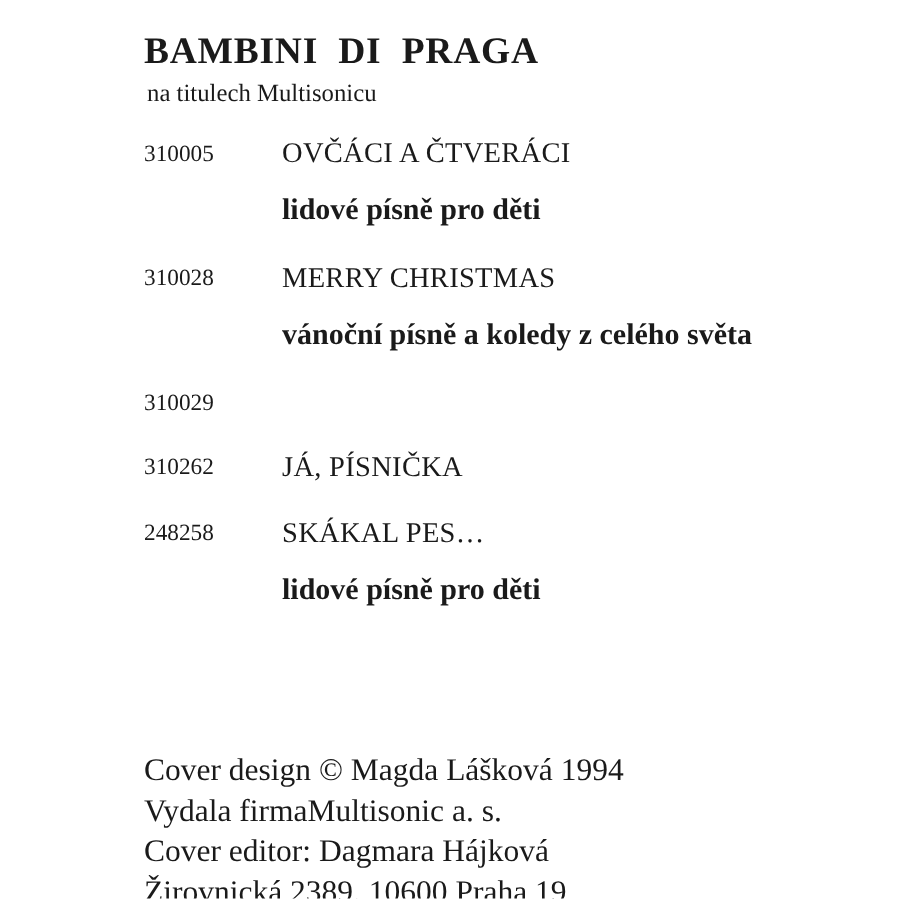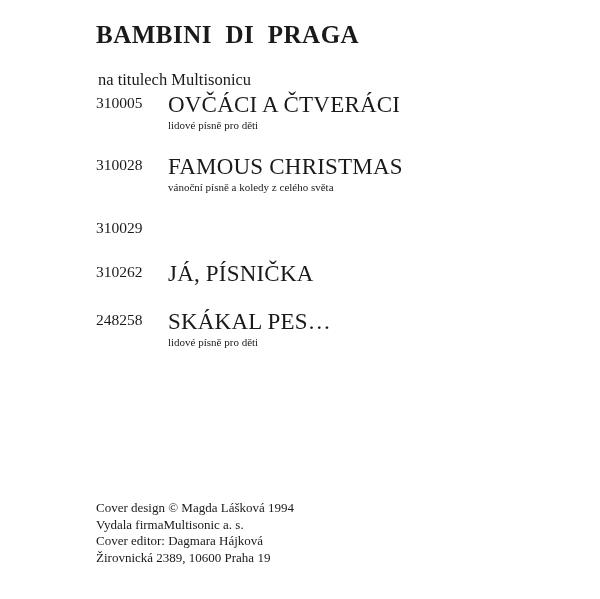--- a/index.html
+++ b/index.html
@@ -32,64 +32,66 @@
     font-weight: bold;
     font-size: 25px;
     letter-spacing: 0.5px;
     line-height: 1.05;
     margin: 0;
     white-space: pre;
   }
   .subtitle {
     font-size: 16.5px;
     line-height: 1.2;
-    margin: 22px 0 0 2px;
+    margin: 4px 0 0 2px;
   }
   .listing {
     position: absolute;
     left: 96px;
     top: 92px;
     width: 470px;
   }
   .entry {
     display: flex;
     align-items: flex-start;
     margin-bottom: 22.5px;
+    gap: 20px;
   }
   .entry .code {
     width: 72px;
     flex: 0 0 72px;
     font-size: 15.5px;
     line-height: 1.3;
     padding-top: 1px;
     white-space: pre;
   }
   .entry .texts {
     flex: 1 1 auto;
   }
   .entry .name {
-    font-size: 23px;
+    font-size: 19px;
     line-height: 1.12;
     letter-spacing: 0.2px;
     white-space: pre;
   }
   .entry .desc {
-    font-size: 11px;
+    font-size: 20px;
     line-height: 1.2;
-    margin-top: 1px;
+    margin-top: 15px;
     white-space: pre;
+    font-weight: bold;
   }
   .footer {
     position: absolute;
     left: 96px;
     top: 500px;
     width: 440px;
   }
   .footer .fline {
-    font-size: 13px;
+    font-size: 21px;
     line-height: 1.28;
     white-space: pre;
   }
 </style>
 </head>
 <body>
 
 <div class="page">
 
   <div class="header">
@@ -103,21 +105,21 @@
       <div class="code">310005</div>
       <div class="texts">
         <div class="name">OVČÁCI A ČTVERÁCI</div>
         <div class="desc">lidové písně pro děti</div>
       </div>
     </div>
 
     <div class="entry">
       <div class="code">310028</div>
       <div class="texts">
-        <div class="name">FAMOUS CHRISTMAS</div>
+        <div class="name">MERRY CHRISTMAS</div>
         <div class="desc">vánoční písně a koledy z celého světa</div>
       </div>
     </div>
 
     <div class="entry">
       <div class="code">310029</div>
     </div>
 
     <div class="entry">
       <div class="code">310262</div>

